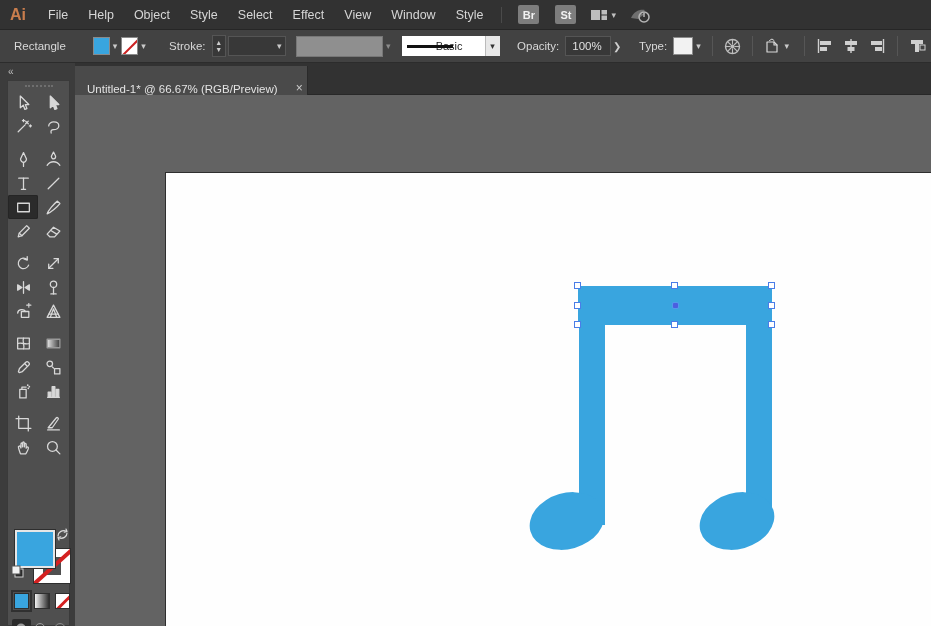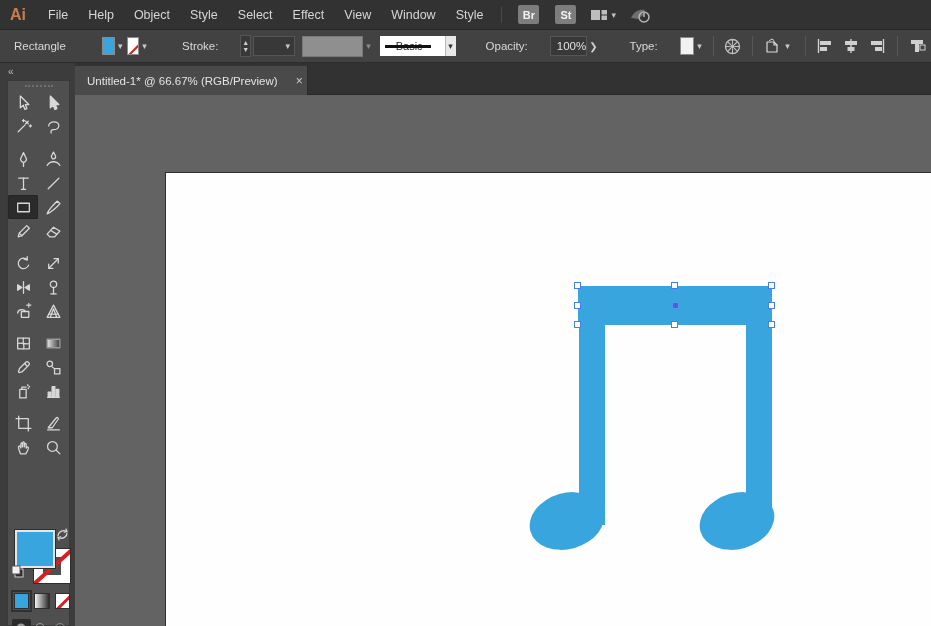--- a/index.html
+++ b/index.html
@@ -13,21 +13,21 @@
   .menu-item{color:#d6d6d6;font-size:12.5px;padding:0 10px;height:30px;line-height:30px;cursor:default;}
   .mb-divider{width:1px;height:16px;background:#4a4a4a;margin:0 8px;}
   .mb-btn{width:21px;height:19px;background:#7d7d7d;color:#f2f2f2;font-size:11px;font-weight:bold;
           display:flex;align-items:center;justify-content:center;border-radius:2px;margin:0 8px;}
   .mb-icon{display:flex;align-items:center;margin:0 6px;color:#b5b5b5;}
   .chev{font-size:9px;color:#c0c0c0;margin-left:3px;}
   
   #controlbar{position:absolute;left:0;top:30px;width:931px;height:33px;background:#424242;
               display:flex;align-items:center;border-bottom:1px solid #2c2c2c;box-sizing:border-box;
               font-size:11.5px;color:#d8d8d8;}
-  .cb-label{margin:0 22px;white-space:nowrap;}
+  .cb-label{margin:0 6px;white-space:nowrap;}
   .swatch-box{width:18px;height:18px;border:1px solid #8a8a8a;box-sizing:border-box;}
   .swatch-none{position:relative;background:#fff;overflow:hidden;}
   .swatch-none::after{content:"";position:absolute;left:-3px;top:7px;width:26px;height:2px;
                       background:#cc2222;transform:rotate(-45deg);}
   .cb-chev{font-size:9px;color:#c9c9c9;margin:0 4px 0 3px;}
   .stepper{width:13px;height:20px;background:#383838;border:1px solid #555;display:flex;flex-direction:column;
            align-items:center;justify-content:center;font-size:7px;color:#ccc;line-height:7px;}
   .combo{height:20px;background:#383838;border:1px solid #555;display:flex;align-items:center;
          justify-content:flex-end;box-sizing:border-box;}
   .profile-field{width:90px;height:19px;background:#8f8f8f;border:1px solid #777;}
@@ -75,21 +75,21 @@
                      background:#d42020;transform:rotate(-45deg);}
   
   #drawmodes{position:absolute;left:4px;top:538px;display:flex;}
   .drawmode{width:19px;height:18px;display:flex;align-items:center;justify-content:center;color:#bdbdbd;}
   .drawmode.selected{background:#2b2b2b;border-radius:2px;}
   
   #workarea{position:absolute;left:75px;top:63px;width:856px;height:563px;}
   #tabbar{position:absolute;left:0;top:0;width:856px;height:32px;background:#323232;
           border-bottom:1px solid #282828;box-sizing:border-box;}
   #doc-tab{position:absolute;left:0;top:3px;width:232px;height:29px;background:#4a4a4a;
-           display:flex;align-items:center;color:#e3e3e3;font-size:11.5px;
+           display:flex;align-items:flex-end;color:#e3e3e3;font-size:11.5px;
            border-right:1px solid #2a2a2a;}
   #doc-tab .title{padding:0 10px 0 12px;white-space:nowrap;}
   #doc-tab .close{color:#cccccc;font-size:12px;padding:0 8px;cursor:default;}
   #canvas{position:absolute;left:0;top:32px;width:856px;height:531px;background:#636363;overflow:hidden;}
   #artboard{position:absolute;left:90px;top:77px;width:766px;height:454px;background:#fefefe;
             border-left:1px solid #2e2e2e;border-top:1px solid #2e2e2e;box-sizing:border-box;}
   
   .note{position:absolute;background:#39a5df;}
   #beam{left:503px;top:191px;width:194px;height:39px;}
   #stem-left{left:504px;top:205px;width:26px;height:225px;}

